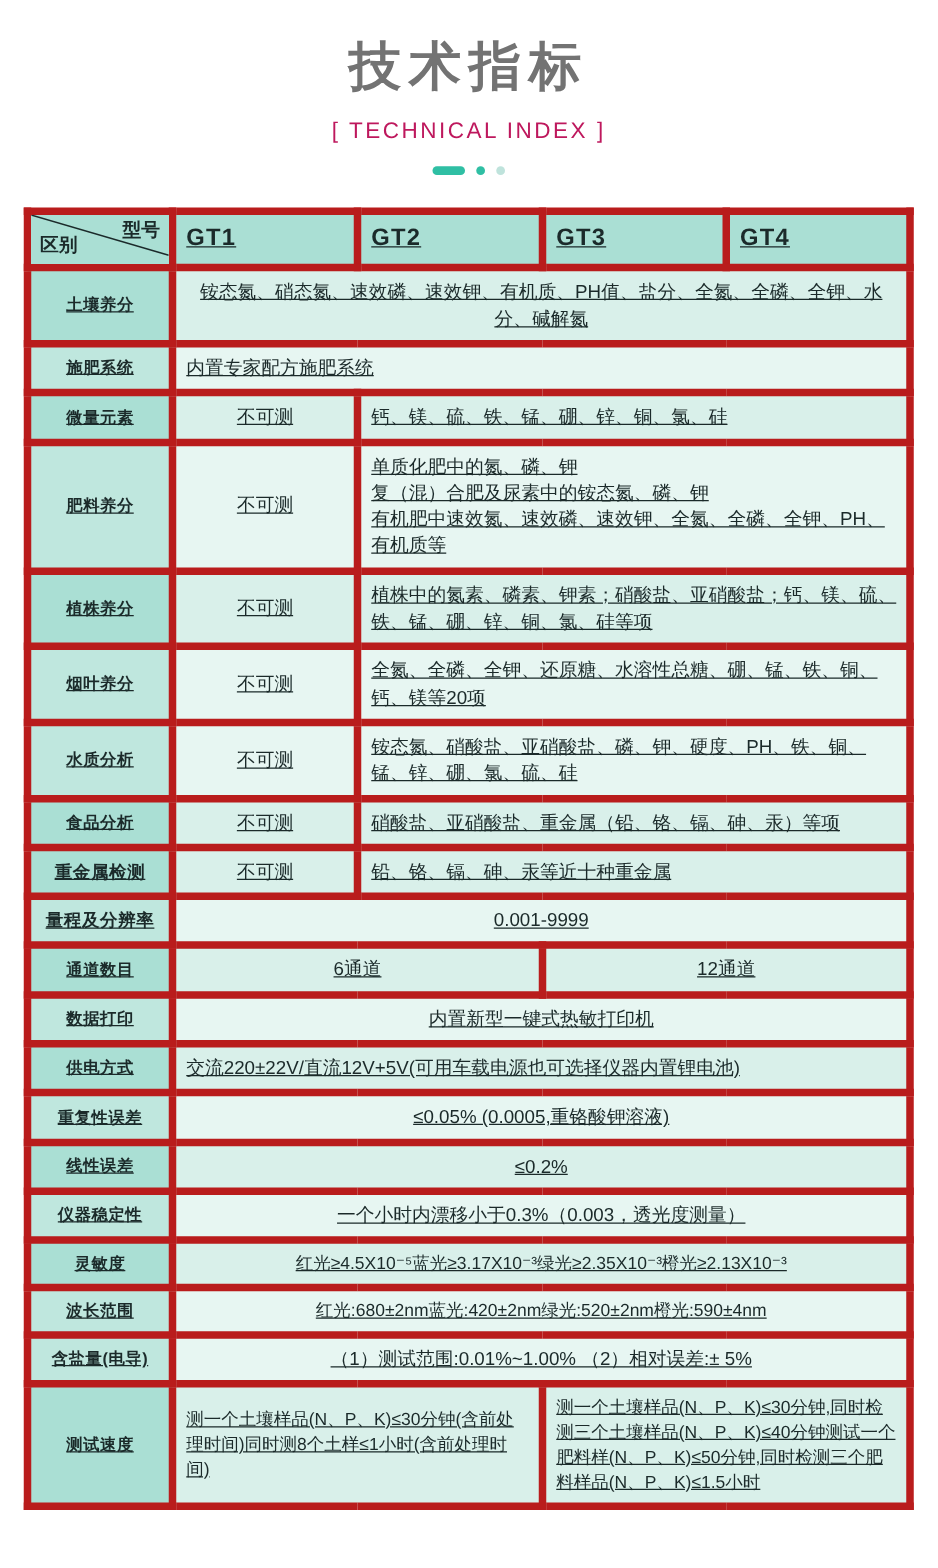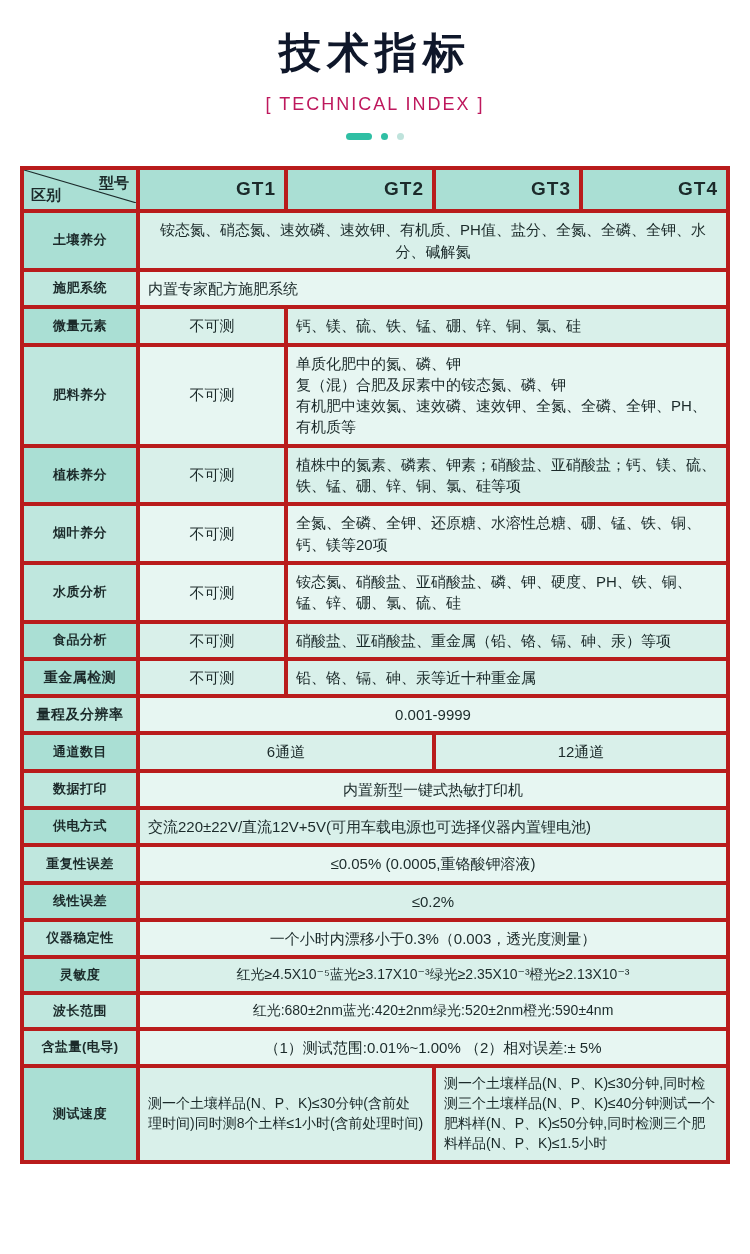--- a/index.html
+++ b/index.html
@@ -16,21 +16,21 @@
     position: relative;
     padding: 0;
   }
   .header {
     text-align: center;
     padding-top: 28px;
   }
   .title-cn {
     font-size: 42px;
     font-weight: bold;
-    color: #0f172a;
+    color: #737373;
     letter-spacing: 6px;
     line-height: 1.2;
     margin: 0;
   }
   .title-en {
     margin-top: 16px;
     font-size: 18px;
     color: #be185d;
     letter-spacing: 2px;
   }
@@ -57,24 +57,25 @@
 
   table.spec {
     width: 706px;
     margin: 26px auto 0 auto;
     border-collapse: collapse;
     table-layout: fixed;
     font-size: 15px;
     color: #1b2a2a;
   }
   table.spec td, table.spec th {
-    border: 4px solid #b91c1c;
+    border: 6px solid #b91c1c;
     padding: 6px 8px;
     vertical-align: middle;
     line-height: 1.42;
+    text-decoration: underline;
   }
   
   .lbl {
     width: 116px;
     background: #aadfd4;
     text-align: center;
     font-weight: bold;
     font-size: 13px;
     letter-spacing: 0.5px;
   }
@@ -104,21 +105,21 @@
     font-size: 15px;
   }
   .hdr-corner .tr {
     position: absolute;
     right: 7px; top: 2px;
     font-weight: bold;
     font-size: 15px;
   }
   .hdr-model {
     background: #aadfd4;
-    text-align: right;
+    text-align: left;
     font-weight: bold;
     font-size: 19px;
     letter-spacing: 1px;
     height: 34px;
   }
   .small-lbl { font-size: 14px; }
   .tight { letter-spacing: 0px; }
 </style>
 </head>
 <body>

